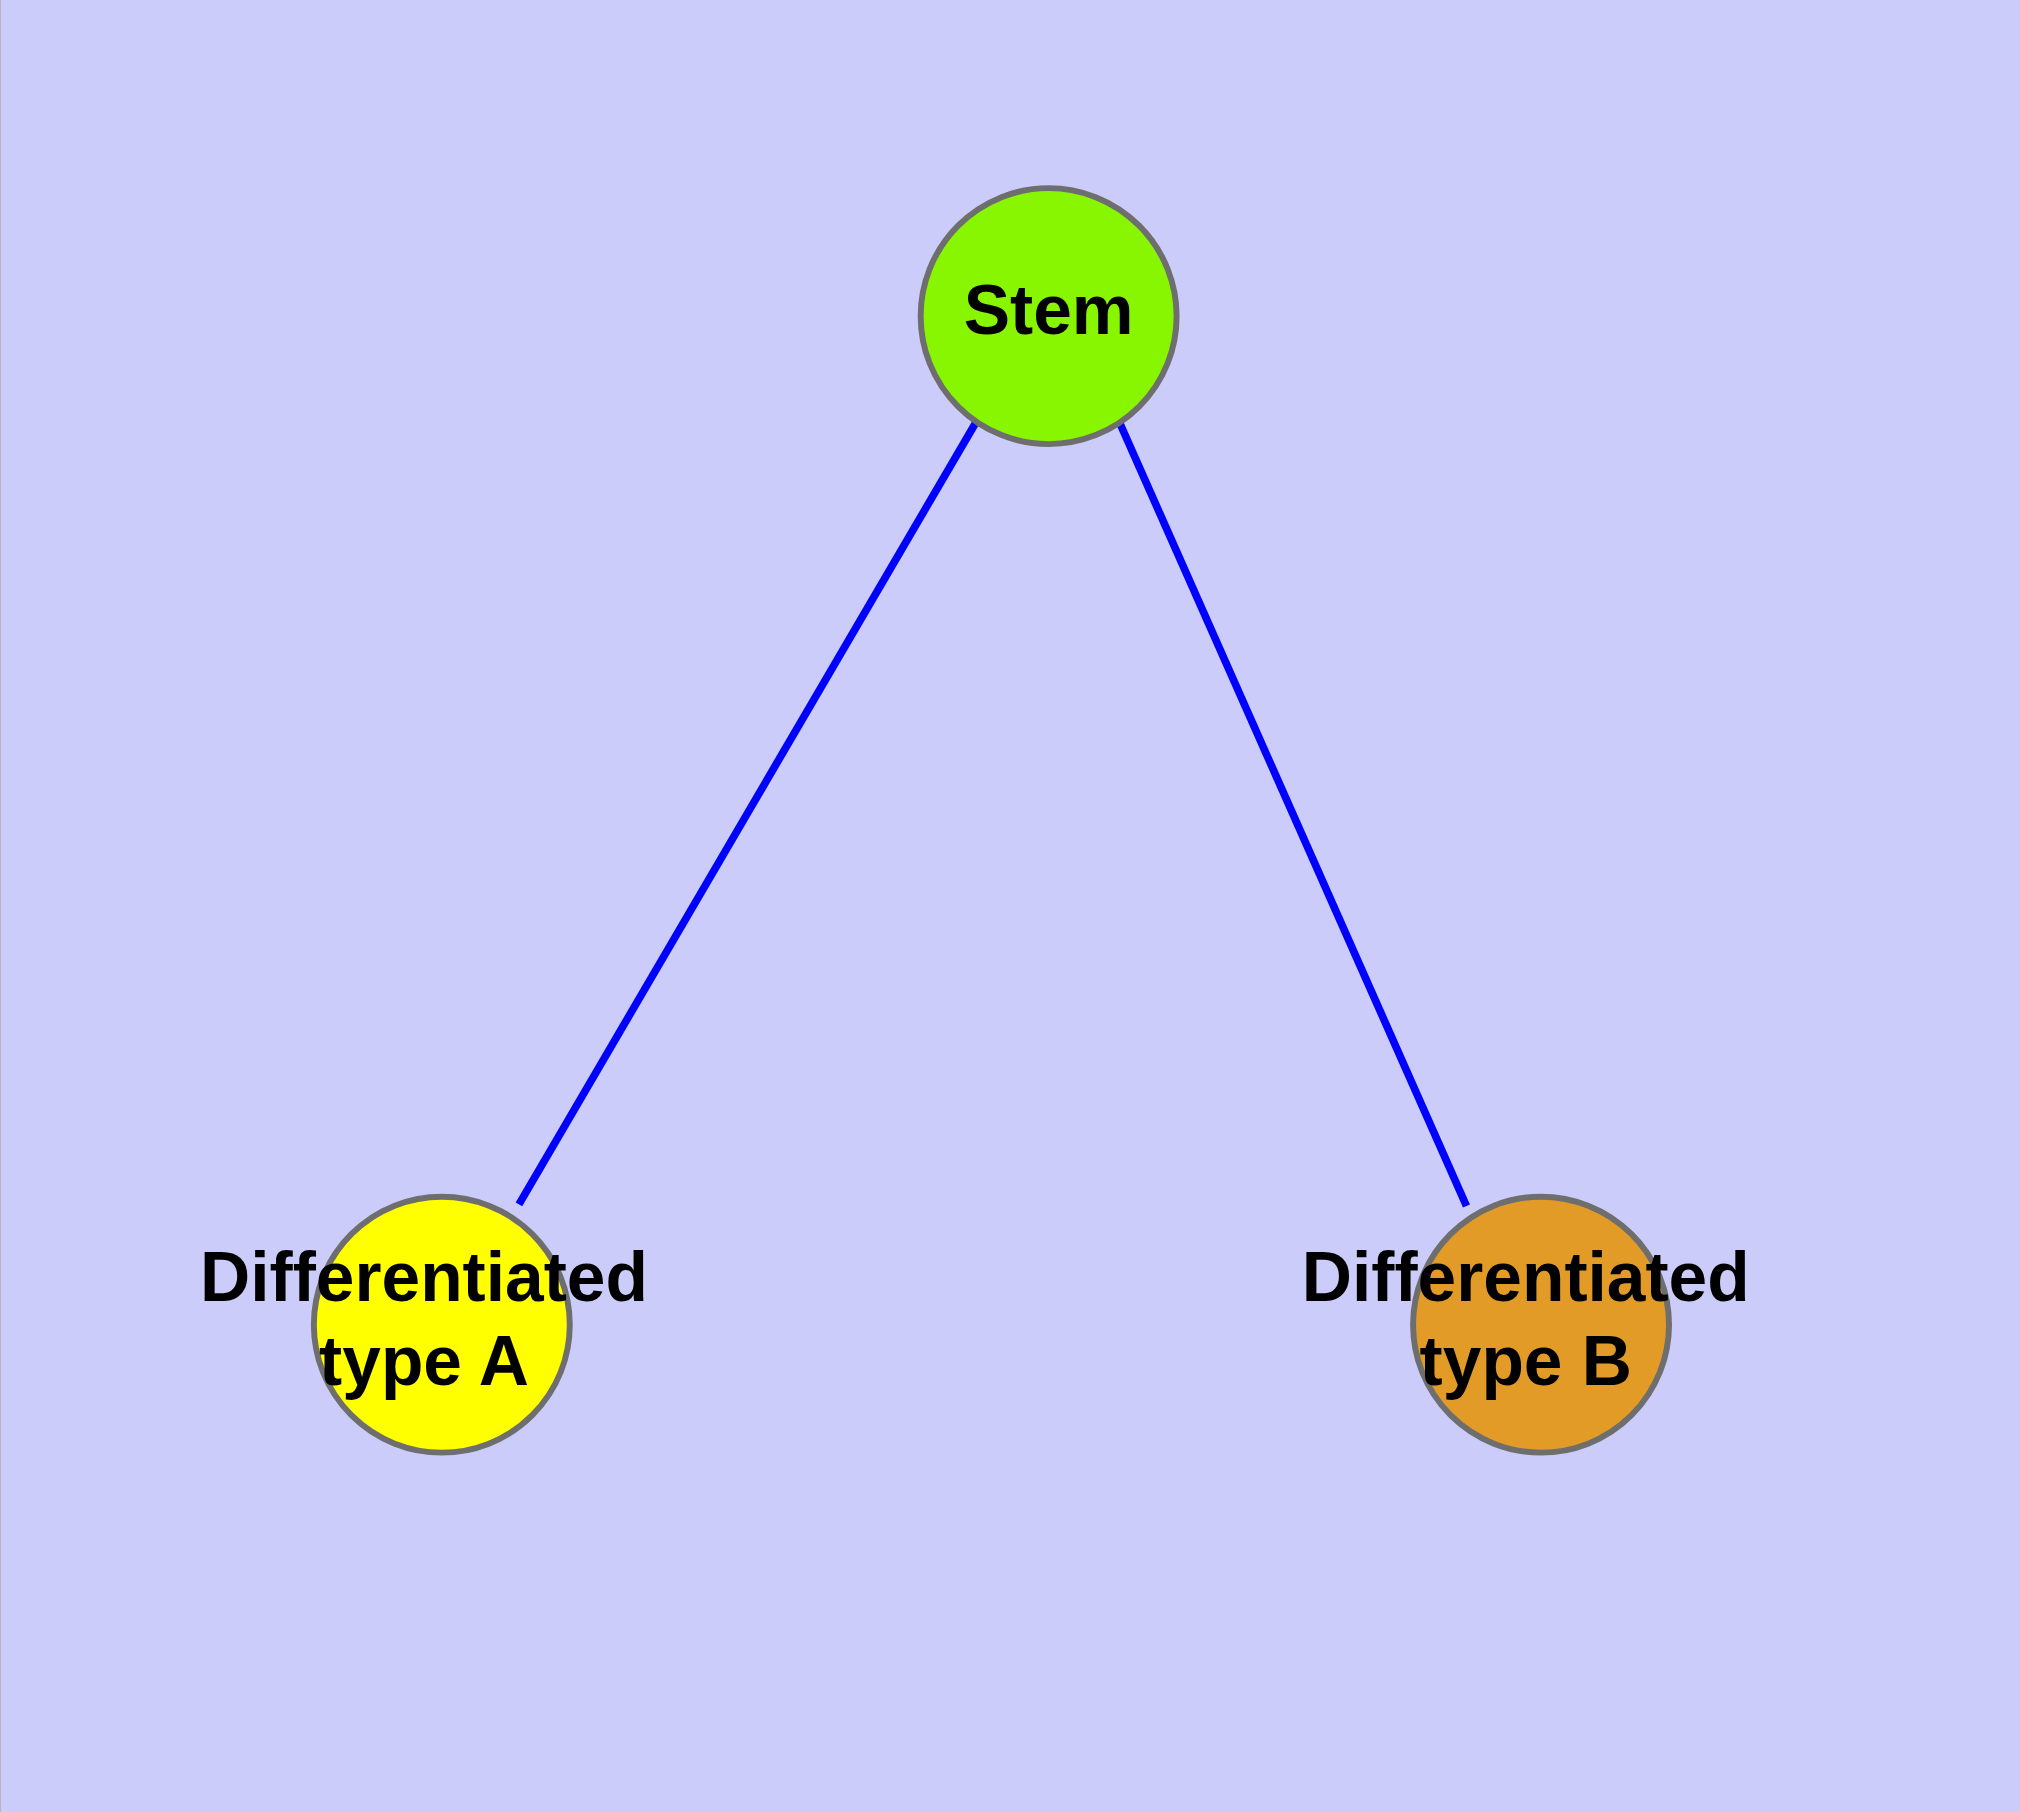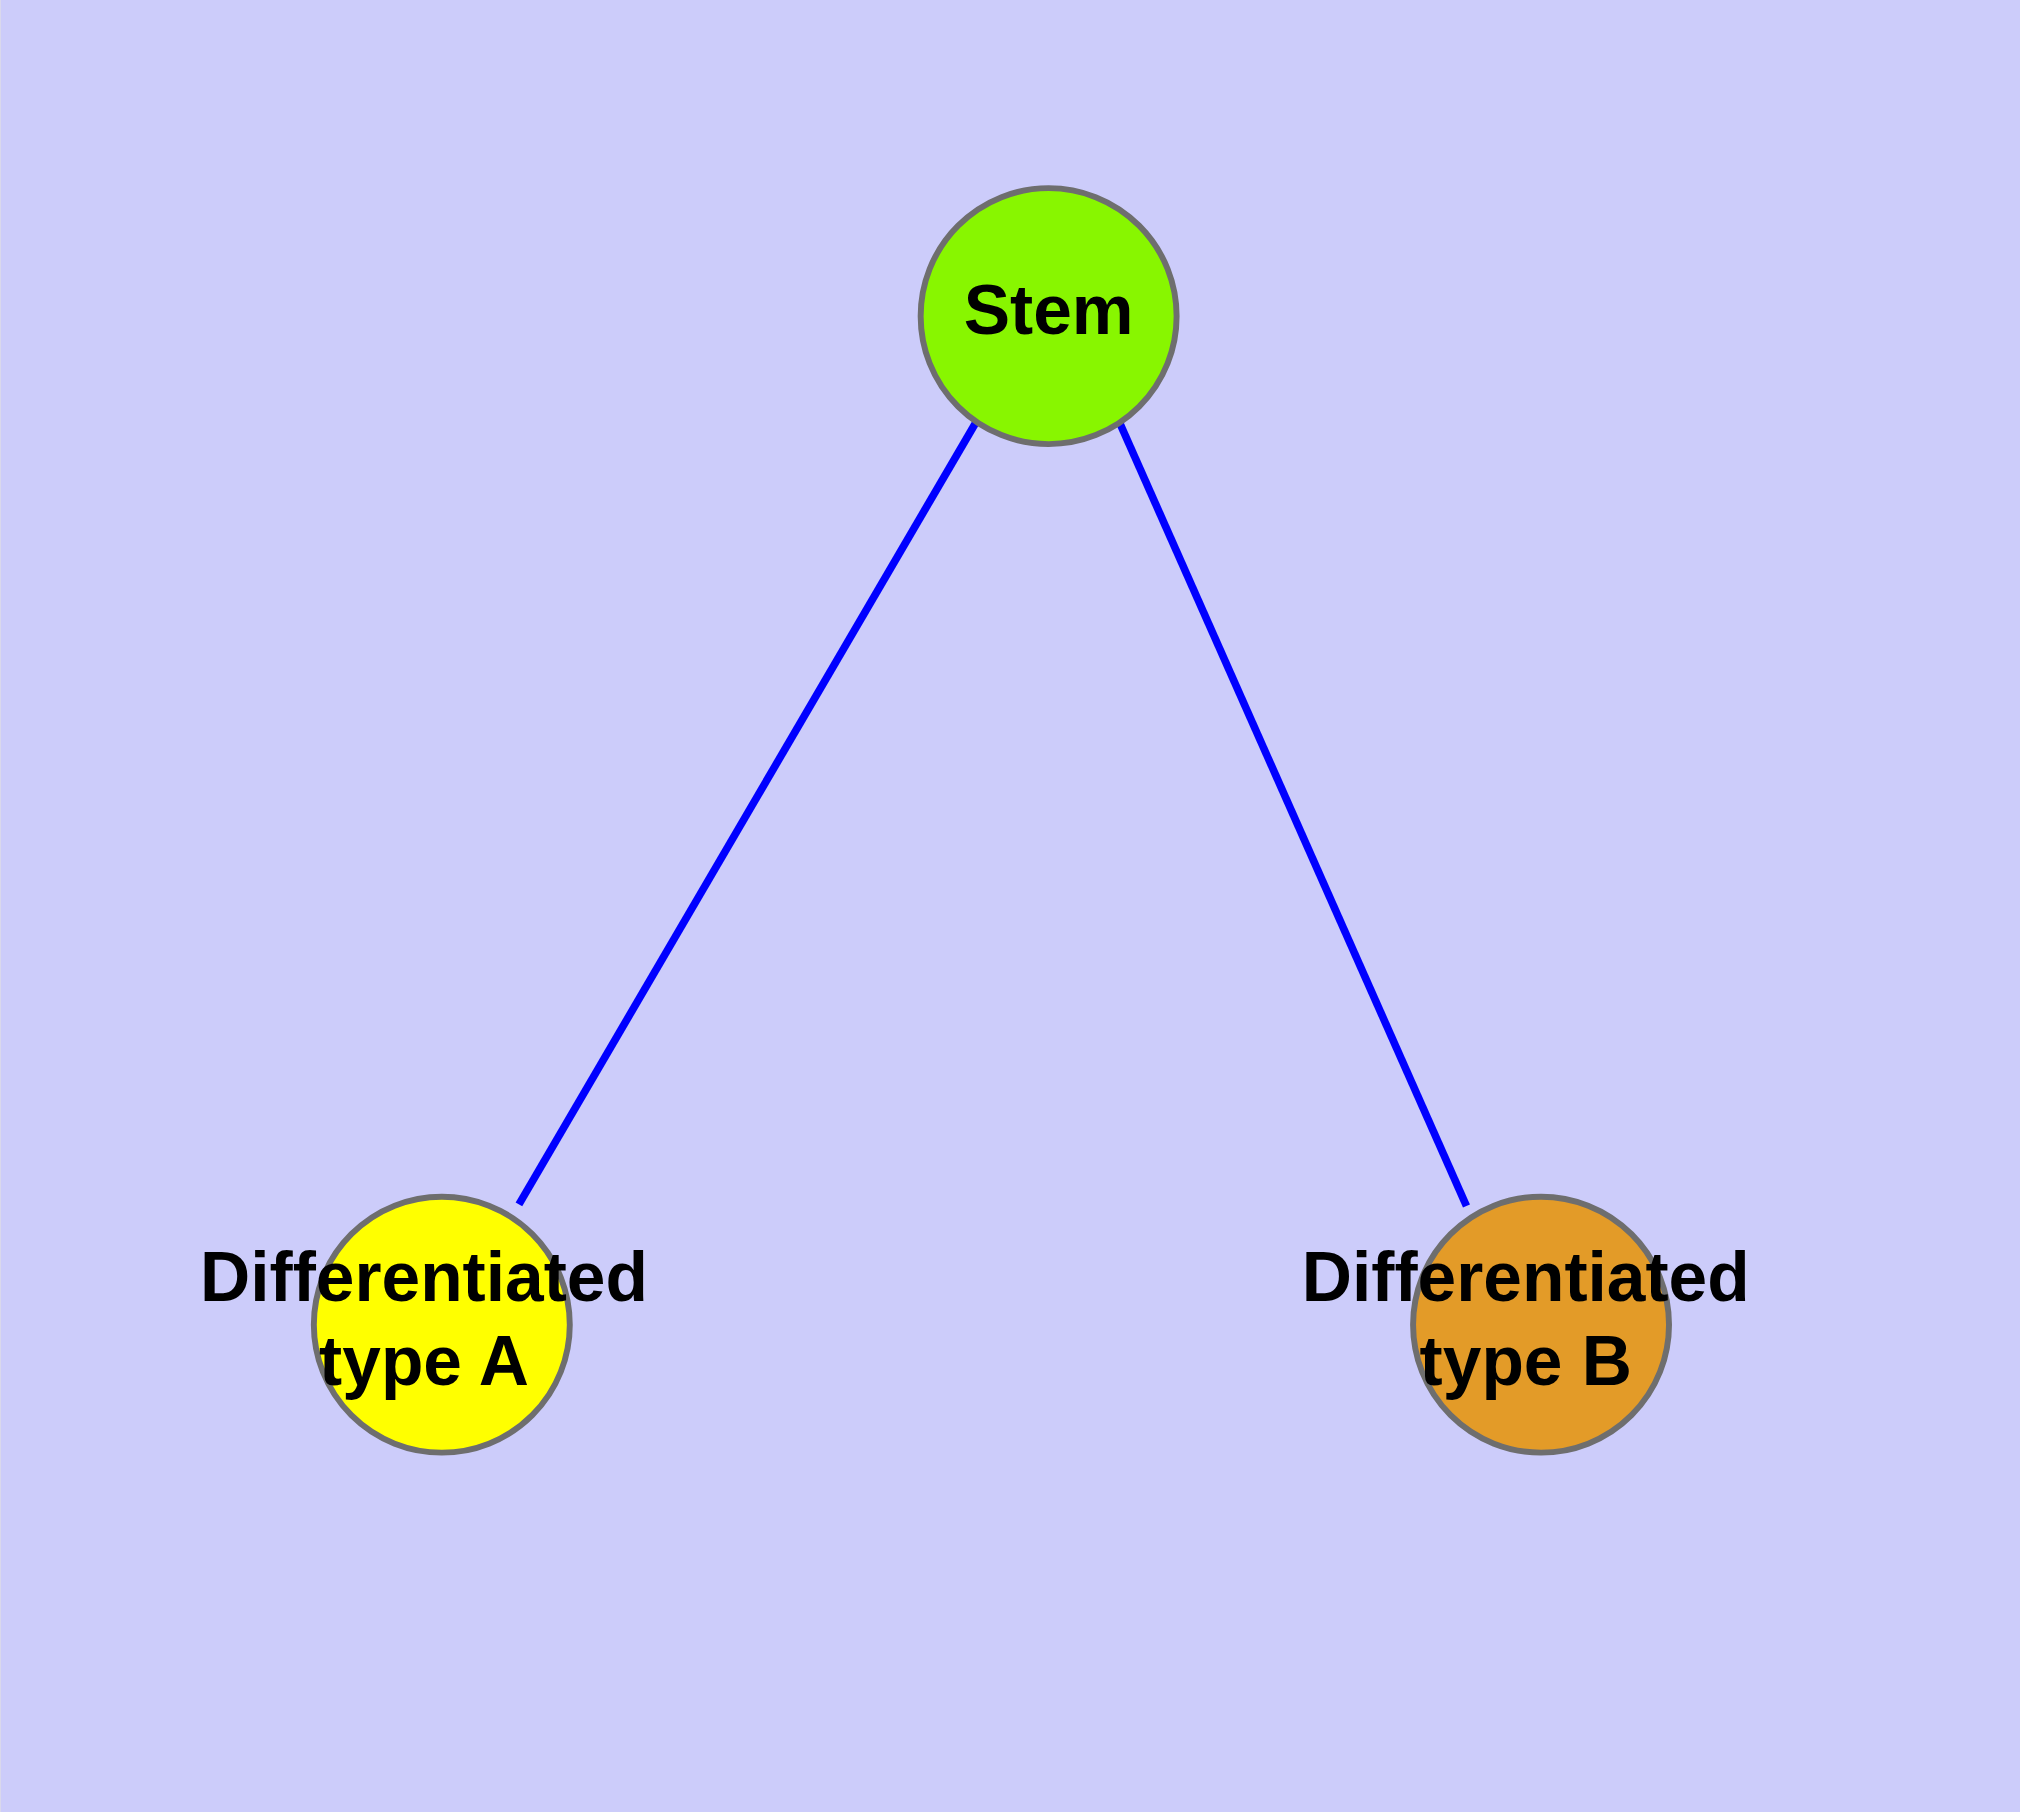--- a/index.html
+++ b/index.html
@@ -4,21 +4,21 @@
 <style>
   html, body {
     margin: 0;
     padding: 0;
     background: #ccccfa;
   }
   #canvas {
     position: relative;
     width: 1950px;
     height: 1812px;
-    background: #fef9c3;
+    background: #a16207;
     overflow: hidden;
     font-family: "Liberation Sans", sans-serif;
   }
   #graph-svg {
     position: absolute;
     left: 0;
     top: 0;
     width: 2021px;
     height: 1812px;
   }

